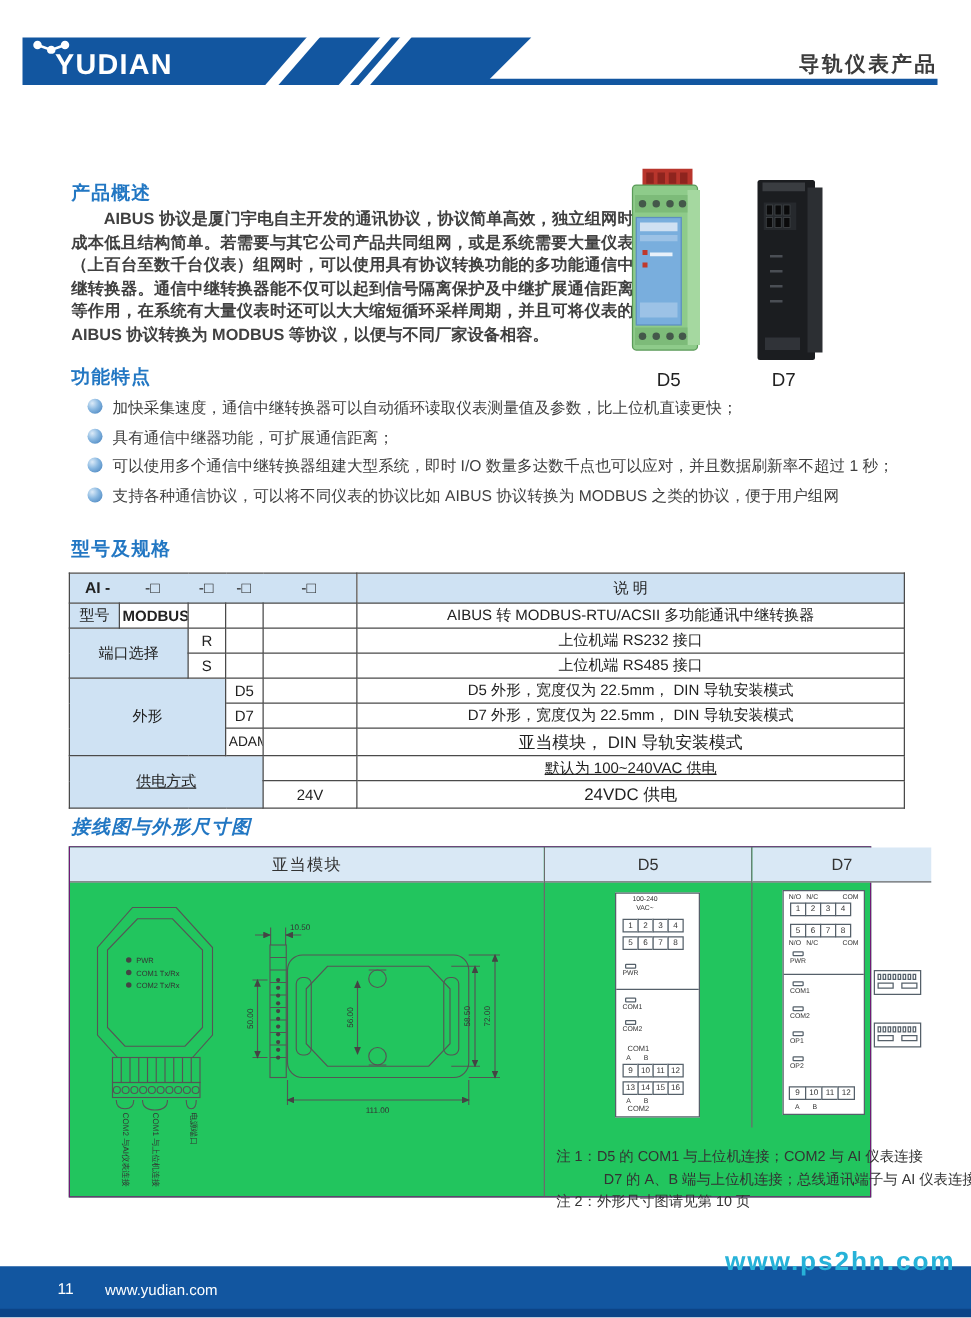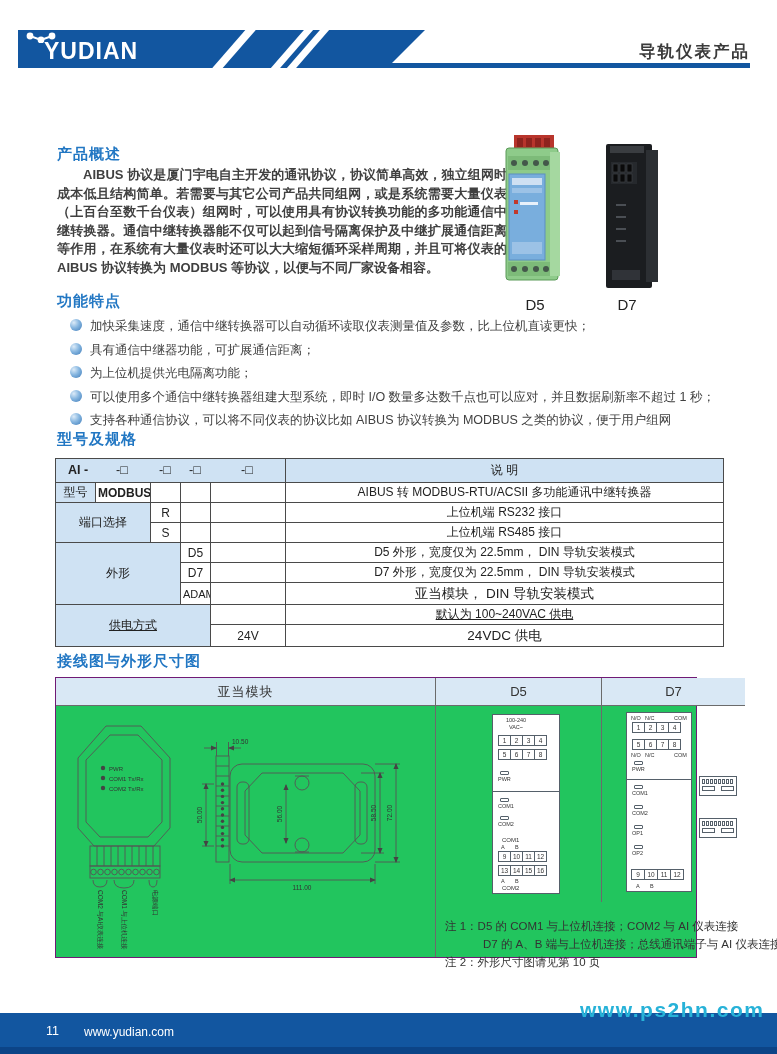--- a/index.html
+++ b/index.html
@@ -169,24 +169,20 @@
     <li>
         <span class="bullet"></span>
         <span class="feat-text">加快采集速度，通信中继转换器可以自动循环读取仪表测量值及参数，比上位机直读更快；</span>
       </li>
     <li>
         <span class="bullet"></span>
         <span class="feat-text">具有通信中继器功能，可扩展通信距离；</span>
       </li>
     <li>
         <span class="bullet"></span>
-        <span class="feat-text">为上位机提供光电隔离功能；</span>
-      </li>
-    <li>
-        <span class="bullet"></span>
         <span class="feat-text">可以使用多个通信中继转换器组建大型系统，即时 I/O 数量多达数千点也可以应对，并且数据刷新率不超过 1 秒；</span>
       </li>
     <li>
         <span class="bullet"></span>
         <span class="feat-text">支持各种通信协议，可以将不同仪表的协议比如 AIBUS 协议转换为 MODBUS 之类的协议，便于用户组网</span>
       </li>
   </ul>
 
   <div class="sec-head" style="left:57px; top:430px;text-align:center;">型号及规格</div>
   <table class="model">
@@ -253,21 +249,21 @@
       <td></td>
       <td>默认为 100~240VAC 供电</td>
     </tr>
     <tr style="height:22px;">
       <td>24V</td>
       <td class="bigdesc">24VDC 供电</td>
     </tr>
   </tbody>
     </table>
 
-  <div class="sec-head" style="left:57px; top:652px;">接线图与外形尺寸图</div>
+  <div class="sec-head" style="left:57px; top:652px;font-style:italic;">接线图与外形尺寸图</div>
 
   <div class="wirebox">
 
     <div class="wb-left">
       <div class="wb-head">亚当模块</div>
       <svg width="380" height="251" viewBox="0 0 380 251">
         <defs>
           <marker id="ah" markerWidth="7" markerHeight="6" refX="6" refY="3" orient="auto-start-reverse">
             <path d="M0,0 L7,3 L0,6 Z" fill="#444"></path>
           </marker>

